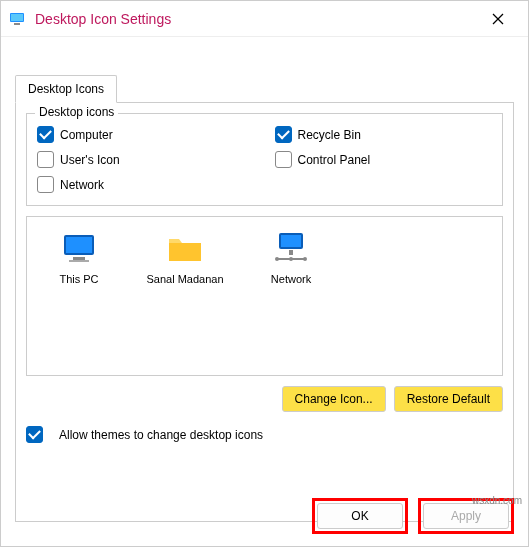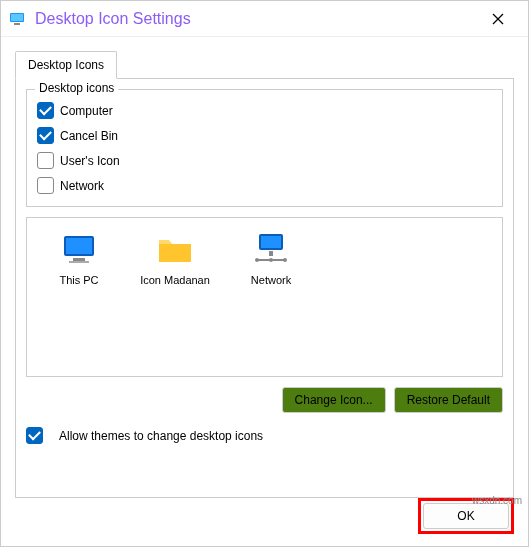--- a/index.html
+++ b/index.html
@@ -1,41 +1,41 @@
 <!DOCTYPE html>
 <html><head>
 <meta charset="utf-8">
 <style>
 * { box-sizing: border-box; font-family: 'Segoe UI', Tahoma, sans-serif; }
 body { margin: 0; background: #fff; }
 .window { width: 529px; height: 547px; background: #fff; border: 1px solid #ccc; position: relative; }
 .titlebar { height: 36px; display: flex; align-items: center; padding: 0 8px; border-bottom: 1px solid #eee; }
 .titlebar-icon { width: 18px; height: 18px; margin-right: 8px; display: flex; align-items: center; justify-content: center; }
-.titlebar-title { font-size: 16px; color: #8b5cf6; flex: 1; }
+.titlebar-title { font-size: 14px; color: #be185d; flex: 1; }
 .close-btn { width: 44px; height: 30px; display: flex; align-items: center; justify-content: center; cursor: pointer; }
 .close-btn svg { width: 12px; height: 12px; }
 .content { padding: 14px 14px 0 14px; }
-.tab-area { position: relative; }
+.tab-area { position: relative; margin-top: 24px; }
 .tab { display: inline-block; padding: 6px 12px; font-size: 12px; border: 1px solid #ccc; border-bottom: 1px solid #fff; background: #fff; position: relative; z-index: 2; border-radius: 2px 2px 0 0; }
 .tab-panel { border: 1px solid #ccc; margin-top: -1px; padding: 10px; min-height: 420px; position: relative; }
 .red-highlight { border: 3px solid #f00; }
 .fieldset { border: 1px solid #ccc; padding: 8px 10px 12px 10px; margin-bottom: 10px; position: relative; }
 .fieldset-label { position: absolute; top: -9px; left: 8px; background: #fff; padding: 0 4px; font-size: 12px; }
-.checkbox-grid { display: grid; grid-template-columns: 1fr; gap: 8px 20px; margin-top: 4px; }
+.checkbox-grid { display: grid; grid-template-columns: 1fr 1fr; gap: 8px 20px; margin-top: 4px; }
 .checkbox-row { display: flex; align-items: center; gap: 6px; font-size: 12px; }
 .cb { width: 17px; height: 17px; border: 1px solid #888; border-radius: 3px; display: flex; align-items: center; justify-content: center; cursor: pointer; background: #fff; }
 .cb.checked { background: #0067c0; border-color: #0067c0; }
 .cb.checked::after { content: ''; width: 9px; height: 5px; border-left: 2px solid #fff; border-bottom: 2px solid #fff; transform: rotate(-45deg) translate(1px,-1px); }
 .icon-box { border: 1px solid #ccc; padding: 12px 8px; min-height: 160px; }
-.icon-row { display: flex; gap: 8px; }
+.icon-row { display: flex; gap: 18px; }
 .icon-item { width: 88px; text-align: center; font-size: 11px; cursor: pointer; }
 .icon-svg { width: 40px; height: 40px; margin: 0 auto 4px auto; }
 .icon-label { line-height: 1.2; min-height: 28px; }
 .btn-row { display: flex; justify-content: flex-end; gap: 8px; margin-top: 10px; }
-.btn { min-width: 100px; padding: 5px 12px; font-size: 12px; border: 1px solid #ccc; background: #4d7c0f; border-radius: 3px; cursor: pointer; text-align: center; }
+.btn { min-width: 100px; padding: 5px 12px; font-size: 12px; border: 1px solid #ccc; background: #fde047; border-radius: 3px; cursor: pointer; text-align: center; }
 .allow-row { display: flex; align-items: center; gap: 16px; font-size: 12px; margin-top: 14px; }
 .dialog-buttons { position: absolute; bottom: 12px; right: 14px; display: flex; gap: 10px; align-items: center; }
 .dialog-btn { width: 86px; padding: 5px 0; font-size: 12px; border: 1px solid #ccc; background: #fdfdfd; border-radius: 3px; cursor: pointer; text-align: center; }
 .dialog-btn.disabled { color: #aaa; }
 .watermark { position: absolute; right: 6px; bottom: 40px; font-size: 10px; color: #888; }
 .red-box { border: 3px solid #f00; padding: 2px; }
 </style>
 </head>
 <body>
 
@@ -64,25 +64,29 @@
 
         <div class="fieldset red-highlight">
           <span class="fieldset-label">Desktop icons</span>
           <div class="checkbox-grid">
             <div class="checkbox-row">
               <span class="cb checked"></span>
               <span>Computer</span>
             </div>
             <div class="checkbox-row">
               <span class="cb checked"></span>
-              <span>Cancel Bin</span>
+              <span>Recycle Bin</span>
             </div>
             <div class="checkbox-row">
               <span class="cb"></span>
               <span>User's Icon</span>
+            </div>
+            <div class="checkbox-row">
+              <span class="cb"></span>
+              <span>Control Panel</span>
             </div>
             <div class="checkbox-row">
               <span class="cb"></span>
               <span>Network</span>
             </div>
           </div>
         </div>
 
         <div class="icon-box">
           <div class="icon-row">
@@ -97,21 +101,21 @@
               </div>
               <div class="icon-label">This PC</div>
             </div>
             <div class="icon-item">
               <div class="icon-svg">
                 <svg viewBox="0 0 40 40">
                     <path d="M4 10 h10 l3 4 h19 v18 h-32 z" fill="#ffd96a"></path>
                     <path d="M4 14 h32 v18 h-32 z" fill="#ffc42e"></path>
                   </svg>
               </div>
-              <div class="icon-label">Icon Madanan</div>
+              <div class="icon-label">Sanal Madanan</div>
             </div>
             <div class="icon-item">
               <div class="icon-svg">
                 <svg viewBox="0 0 40 40">
                     <rect x="8" y="4" width="24" height="16" rx="2" fill="#0a5db8"></rect>
                     <rect x="10" y="6" width="20" height="12" fill="#1e90ff"></rect>
                     <rect x="18" y="21" width="4" height="5" fill="#888"></rect>
                     <line x1="6" y1="30" x2="34" y2="30" stroke="#888" stroke-width="2"></line>
                     <circle cx="6" cy="30" r="2" fill="#888"></circle>
                     <circle cx="34" cy="30" r="2" fill="#888"></circle>
@@ -134,16 +138,19 @@
         </div>
 
       </div>
     </div>
   </div>
 
   <div class="dialog-buttons">
     <span class="red-box">
       <div class="dialog-btn">OK</div>
     </span>
+    <span class="red-box">
+      <div class="dialog-btn disabled">Apply</div>
+    </span>
   </div>
 
   <div class="watermark">wsxdn.com</div>
 </div>
 
 </body></html>

